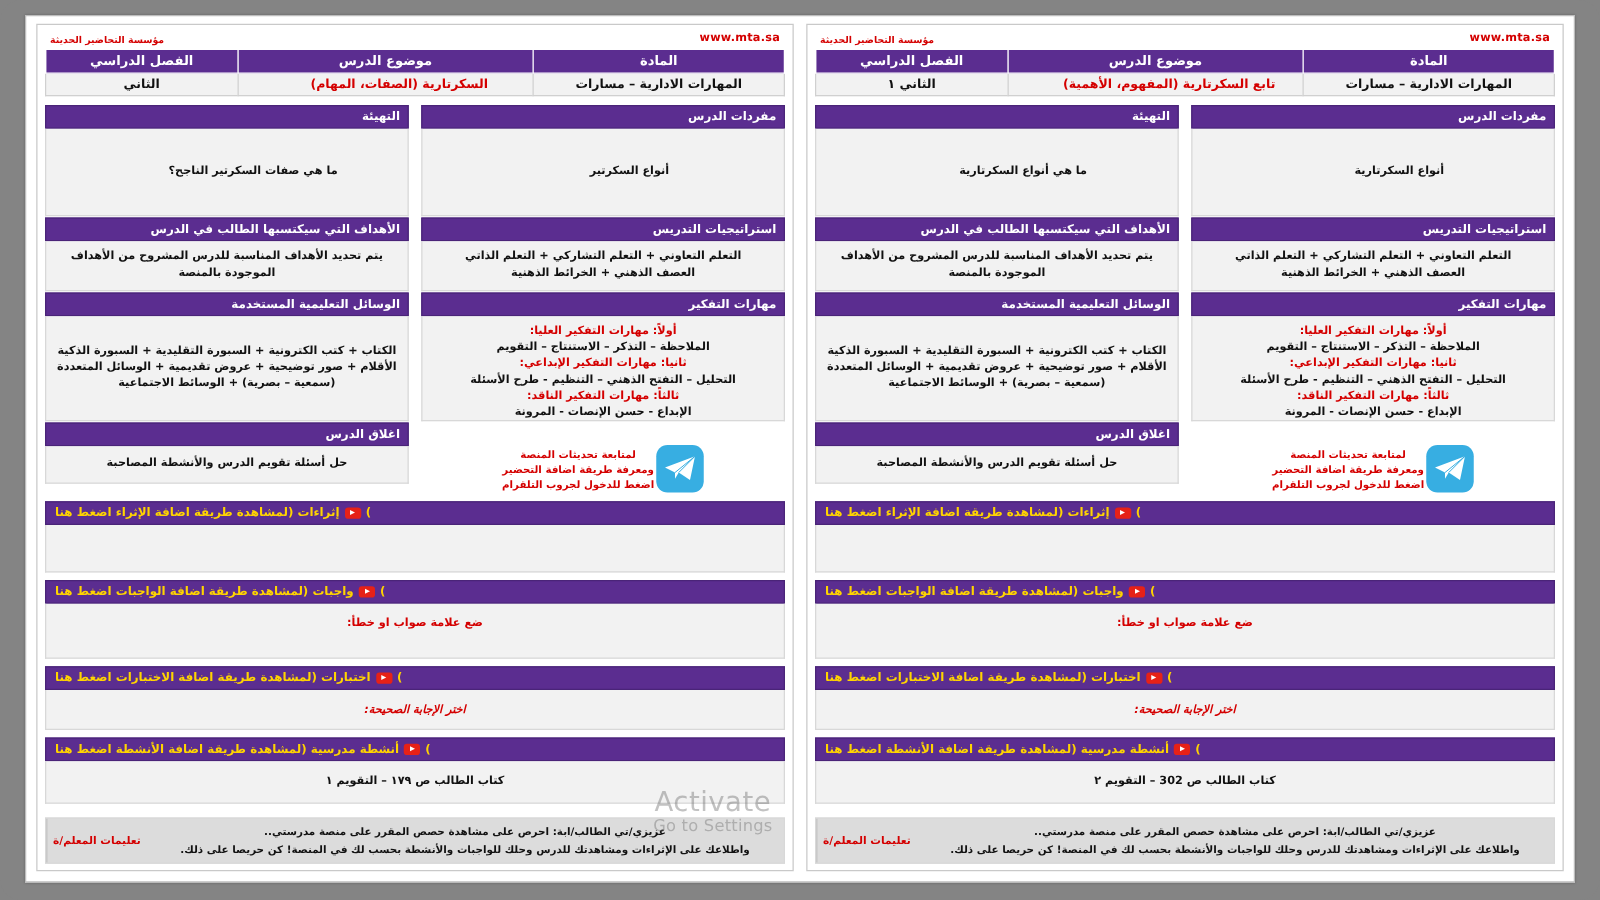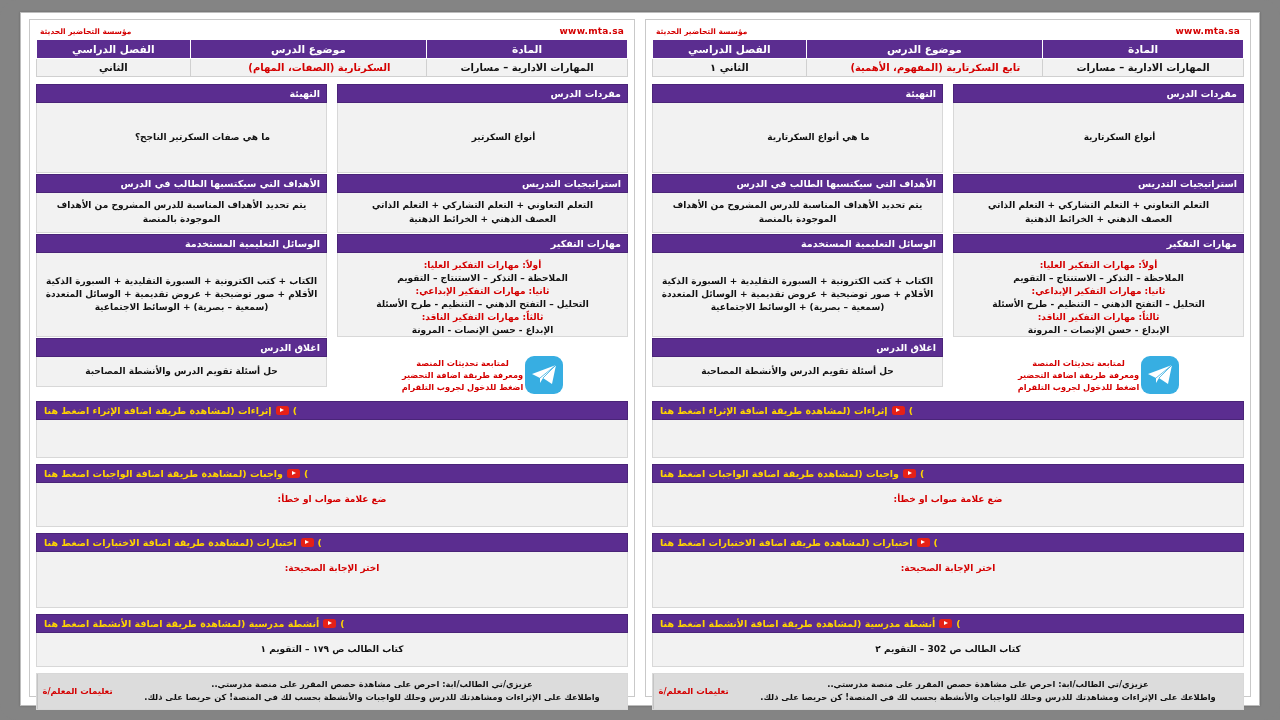--- a/index.html
+++ b/index.html
@@ -179,21 +179,21 @@
     border-top: none;
     font-size: 9px;
     font-weight: bold;
     color: #d40000;
     text-align: center;
     padding: 10px 6px;
     line-height: 1.5;
   }
   .pb-h38 { height: 38px; }
   .pb-h44 { height: 44px; }
-  .pb-h40 { height: 56px; }
+  .pb-h40 { height: 32px; font-style: italic; }
   .pb-h34 { height: 34px; }
   .panel-bd.blk { color: #111; }
 
   
   .noterow {
     display: flex;
     flex-direction: row-reverse;
     border: 1px solid #d8d8d8;
     background: #dcdcdc;
     margin-top: auto;
@@ -370,20 +370,24 @@
       </div>
 
       <div class="noterow">
         <div class="note-label">تعليمات المعلم/ة</div>
         <div class="note-text">
           <div>عزيزي/تي الطالب/ابة: احرص على مشاهدة حصص المقرر على منصة مدرستي..</div>
           <div>واطلاعك على الإثراءات ومشاهدتك للدرس وحلك للواجبات والأنشطة بحسب لك في المنصة! كن حريصا على ذلك.</div>
         </div>
       </div>
 
+      <div class="watermark">
+        <div class="wm1">Activate</div>
+        <div class="wm2">Go to Settings</div>
+      </div>
     </div>
 
     <div class="sheet">
 
       <div class="brandrow">
         <span>مؤسسة التحاضير الحديثة</span>
         <span class="site">www.mta.sa</span>
       </div>
 
       <table class="info">

